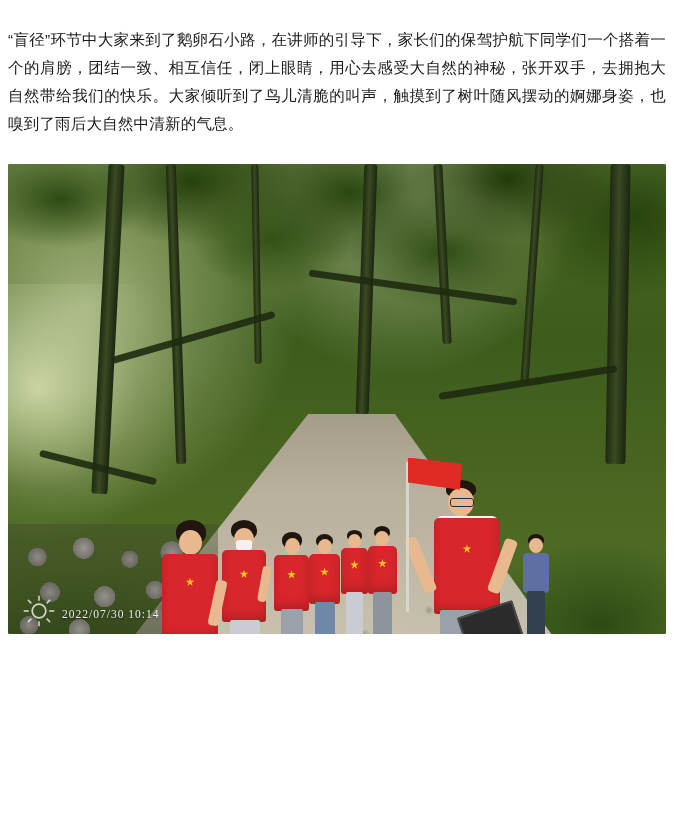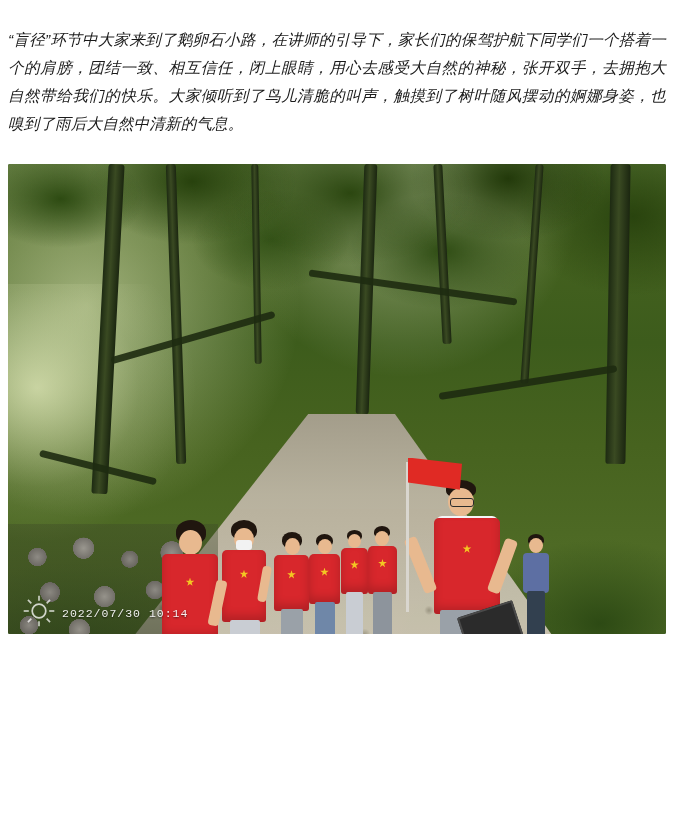--- a/index.html
+++ b/index.html
@@ -22,21 +22,20 @@
   .para {
     font-size: 15.5px;
     line-height: 28px;
     color: #1a1a1a;
     text-align: justify;
     text-justify: inter-ideograph;
     letter-spacing: 0.2px;
   }
   .para-top {
     padding: 10px 8px 0 8px;
-    font-style: italic;
   }
   .para-bottom {
     padding: 14px 8px 0 8px;
   }
   .figure {
     margin: 26px 0 0 0;
     padding: 0 8px;
     box-sizing: border-box;
   }
   .photo {
@@ -205,21 +204,21 @@
     background: #2b2b2b;
     border-radius: 2px;
     transform: rotate(-18deg);
     box-shadow: inset 0 0 0 2px #4a4a4a;
   }
   .timestamp {
     position: absolute;
     left: 54px;
     bottom: 14px;
     color: rgba(255,255,255,0.92);
-    font-family: Liberation Mono, monospace;
+    font-family: Liberation Serif, serif;
     font-size: 11.5px;
     letter-spacing: 1px;
     text-shadow: 0 1px 2px rgba(0,0,0,0.6);
   }
   .sun-badge {
     position: absolute;
     left: 14px;
     bottom: 6px;
     width: 34px;
     height: 34px;

